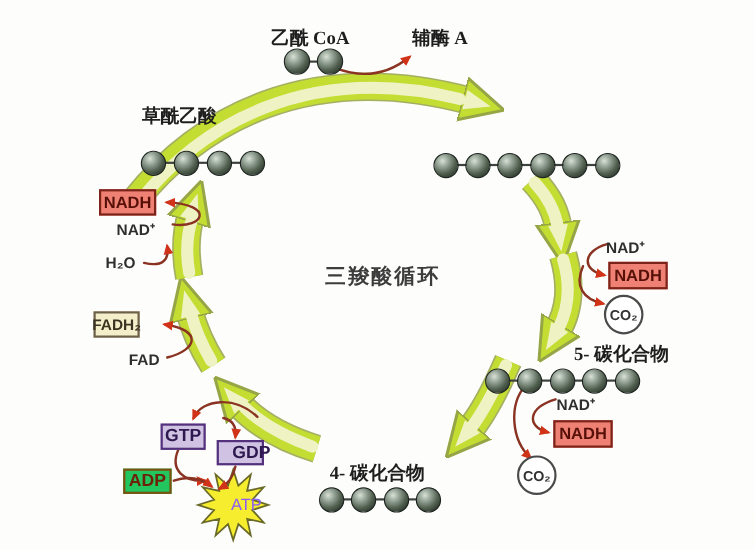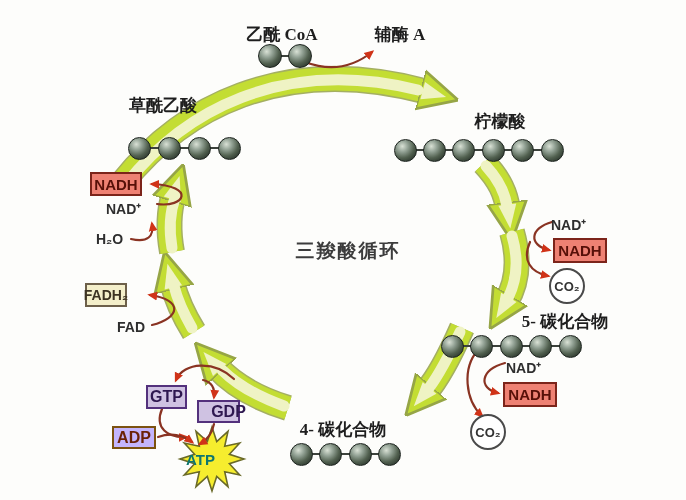--- a/index.html
+++ b/index.html
@@ -35,29 +35,29 @@
     font-size:19px;letter-spacing:2px;font-family:"Liberation Serif",serif;
   }
   
   .tag{
     position:absolute;z-index:5;display:flex;align-items:center;justify-content:center;
     font-weight:bold;box-sizing:border-box;white-space:nowrap;
   }
   .nadh{background:#ee8173;border:2.5px solid #7c241a;color:#571008;font-size:15px;}
   .fadh{background:#f4efca;border:2px solid #6d604a;color:#3c3322;font-size:14px;}
   .purple{background:#cfc2e2;border:2px solid #53317c;color:#2e1850;font-size:16px;}
-  .adp{background:#c4b5fd;border:2px solid #7c5210;color:#6b2208;font-size:16px;}
+  .adp{background:#22c55e;border:2px solid #7c5210;color:#6b2208;font-size:16px;}
   .co2{
     position:absolute;z-index:5;width:36px;height:36px;border-radius:50%;
     border:2px solid #4a4a4a;background:#ffffff;display:flex;align-items:center;
     justify-content:center;font-weight:bold;color:#333;font-size:13px;box-sizing:border-box;
   }
   .atp-lbl{
-    position:absolute;z-index:5;width:52px;text-align:left;font-weight:bold;
-    color:#0f766e;font-size:15px;
+    position:absolute;z-index:5;width:52px;text-align:right;font-weight:normal;
+    color:#8b5cf6;font-size:15px;
   }
 </style>
 </head>
 <body>
 
 <div id="canvas">
 
   <svg id="art" width="686" height="500" viewBox="0 0 686 500">
     <defs>
       <marker id="bigHead" viewBox="0 0 10 10" refX="2" refY="5" markerWidth="1.7" markerHeight="1.9" orient="auto" markerUnits="strokeWidth">
@@ -166,21 +166,20 @@
       <div class="bond" style="left: 330.5px; top: 452.8px; width: 29.5px;"></div>
       <div class="ball" style="left: 319px; top: 442.5px; width: 23px; height: 23px;"></div>
       <div class="bond" style="left: 360px; top: 452.8px; width: 29.5px;"></div>
       <div class="ball" style="left: 348.5px; top: 442.5px; width: 23px; height: 23px;"></div>
       <div class="ball" style="left: 378px; top: 442.5px; width: 23px; height: 23px;"></div>
     </div>
 
   <div class="lbl" style="left:360px;top:23px;width:80px;">辅酶 A</div>
   <div class="lbl" style="left:222px;top:23px;width:120px;">乙酰 CoA</div>
   <div class="lbl" style="left:110px;top:94px;width:106px;">草酰乙酸</div>
-  <div class="lbl" style="left:455px;top:110px;width:90px;">柠檬酸</div>
   <div class="lbl" style="left:505px;top:310px;width:120px;">5- 碳化合物</div>
   <div class="lbl" style="left:285px;top:418px;width:116px;">4- 碳化合物</div>
 
   <div class="title" style="left:248px;top:238px;width:200px;">三羧酸循环</div>
 
   <div class="tag nadh" style="left:90px;top:172px;width:52px;height:24px;">NADH</div>
   <div class="latin" style="left:106px;top:199px;">NAD⁺</div>
   <div class="latin" style="left:96px;top:231px;">H₂O</div>
   <div class="tag fadh" style="left:85px;top:283px;width:42px;height:24px;">FADH₂</div>
   <div class="latin" style="left:117px;top:319px;">FAD</div>

